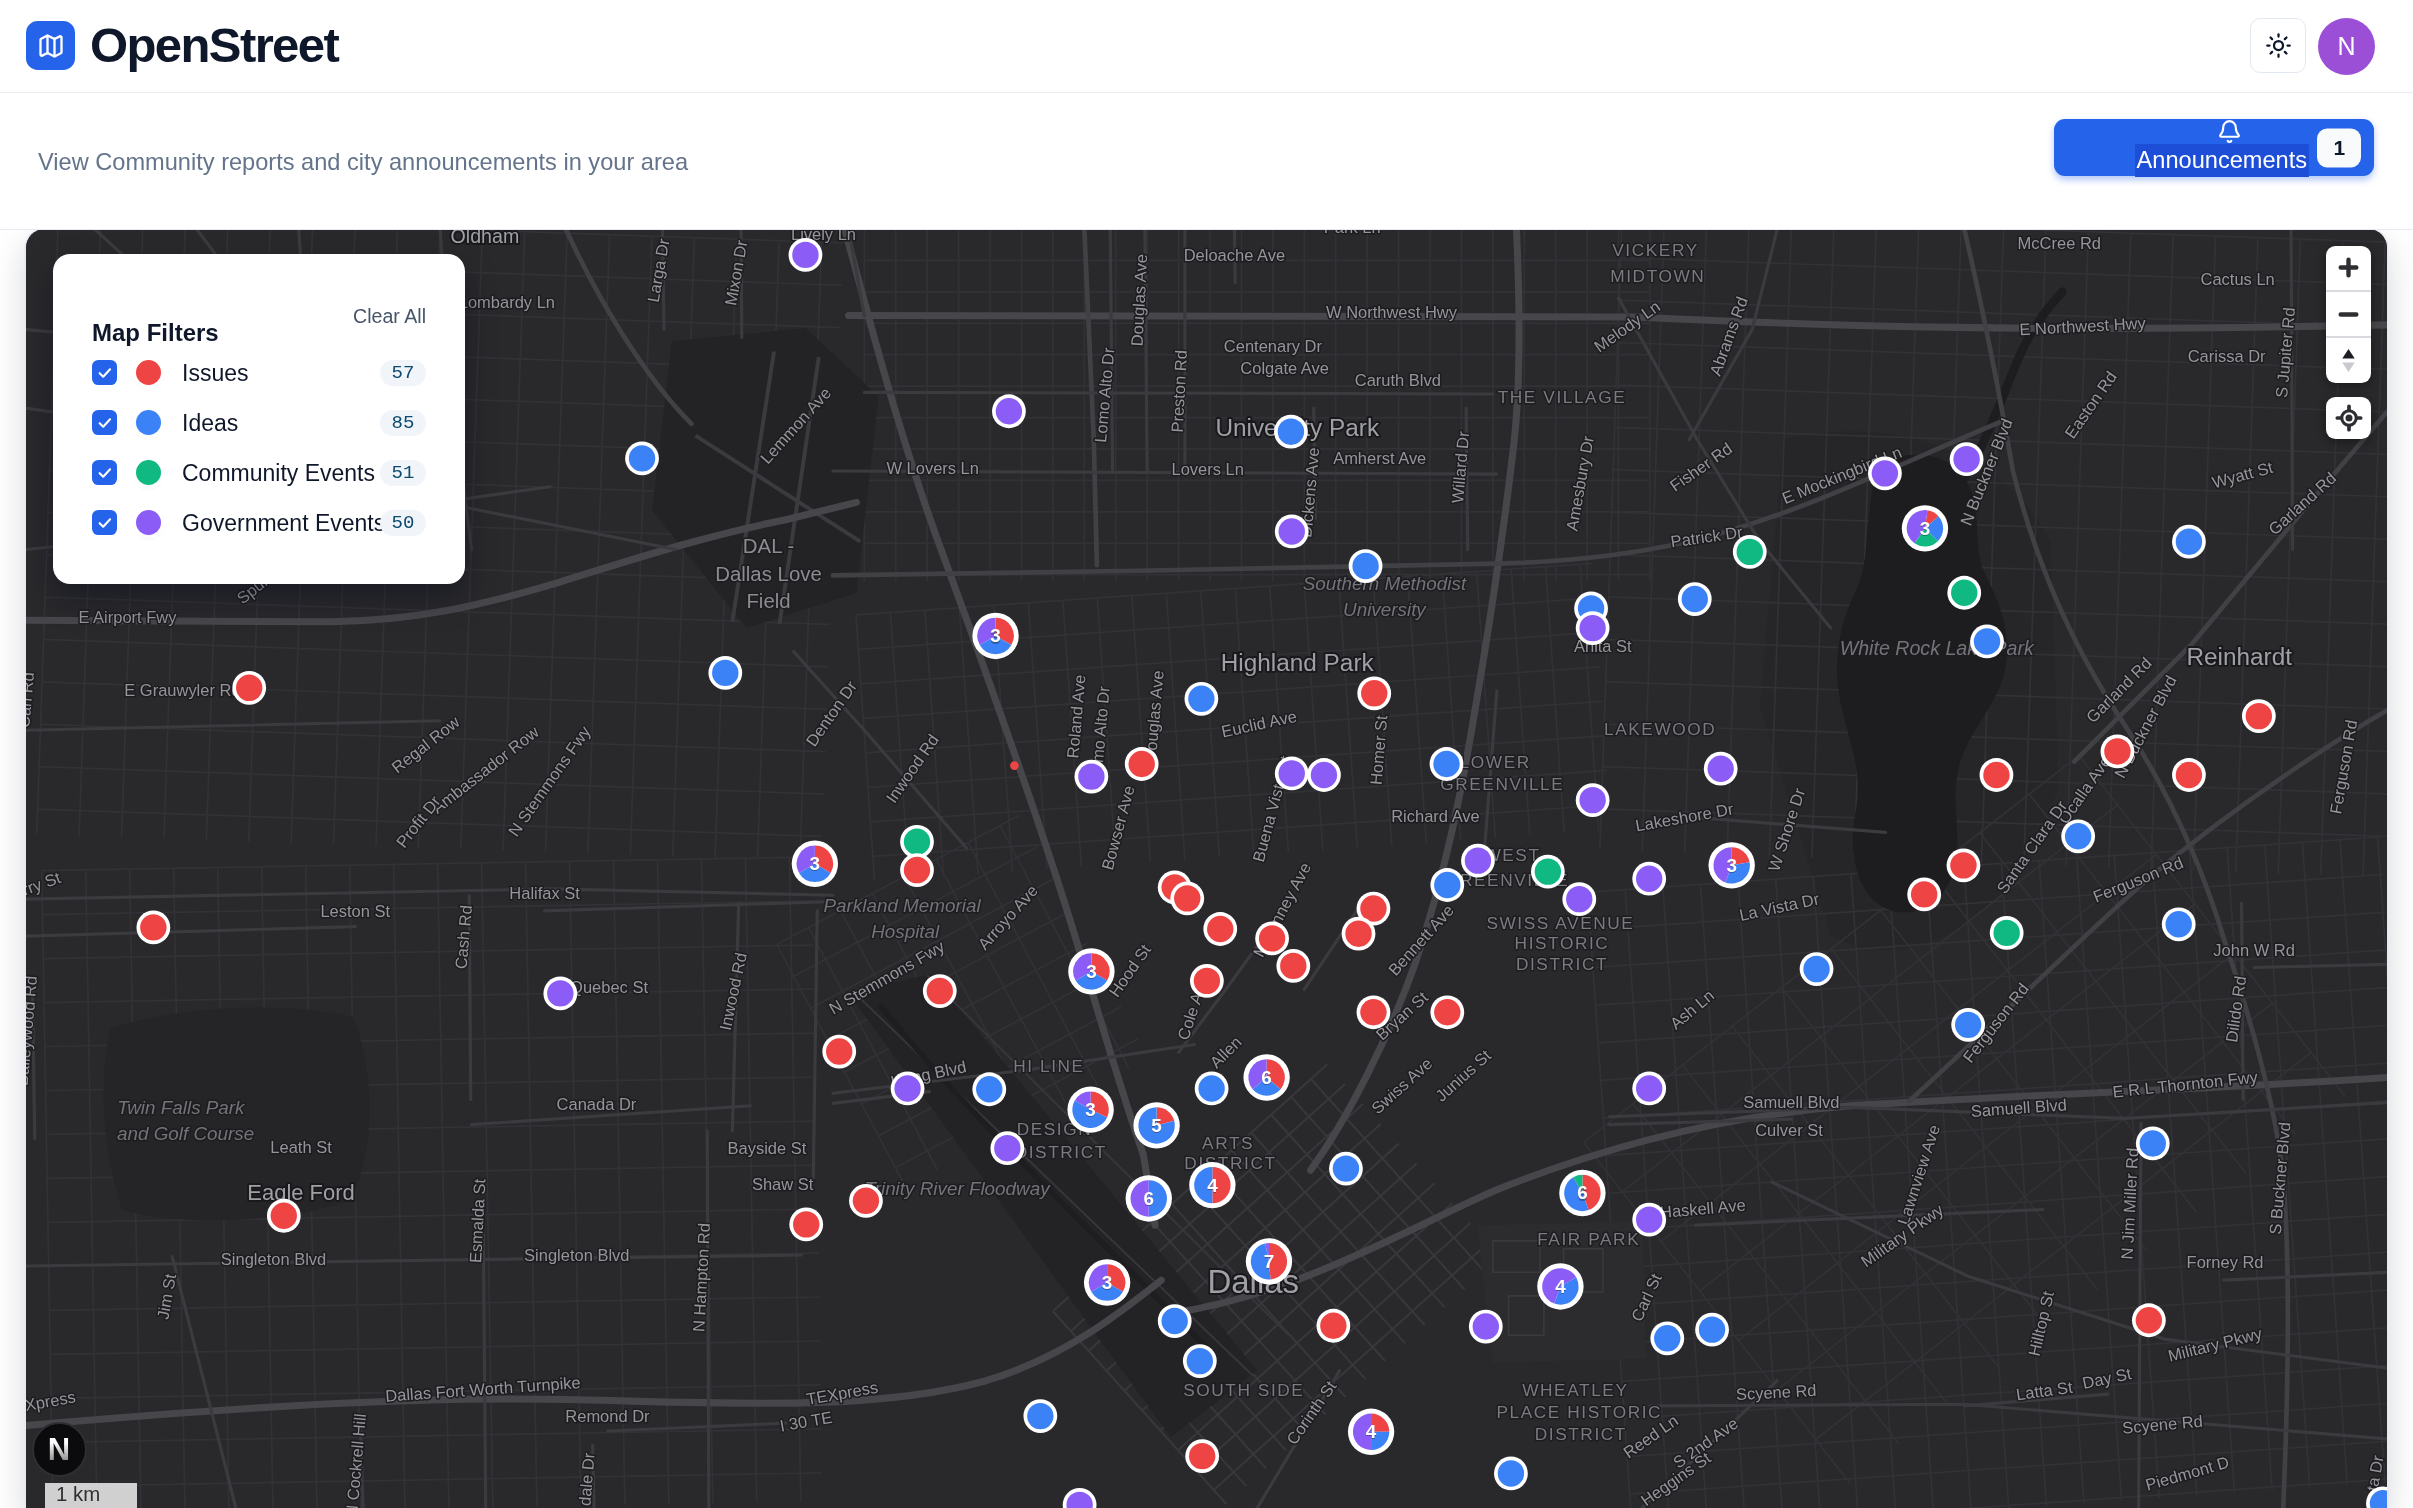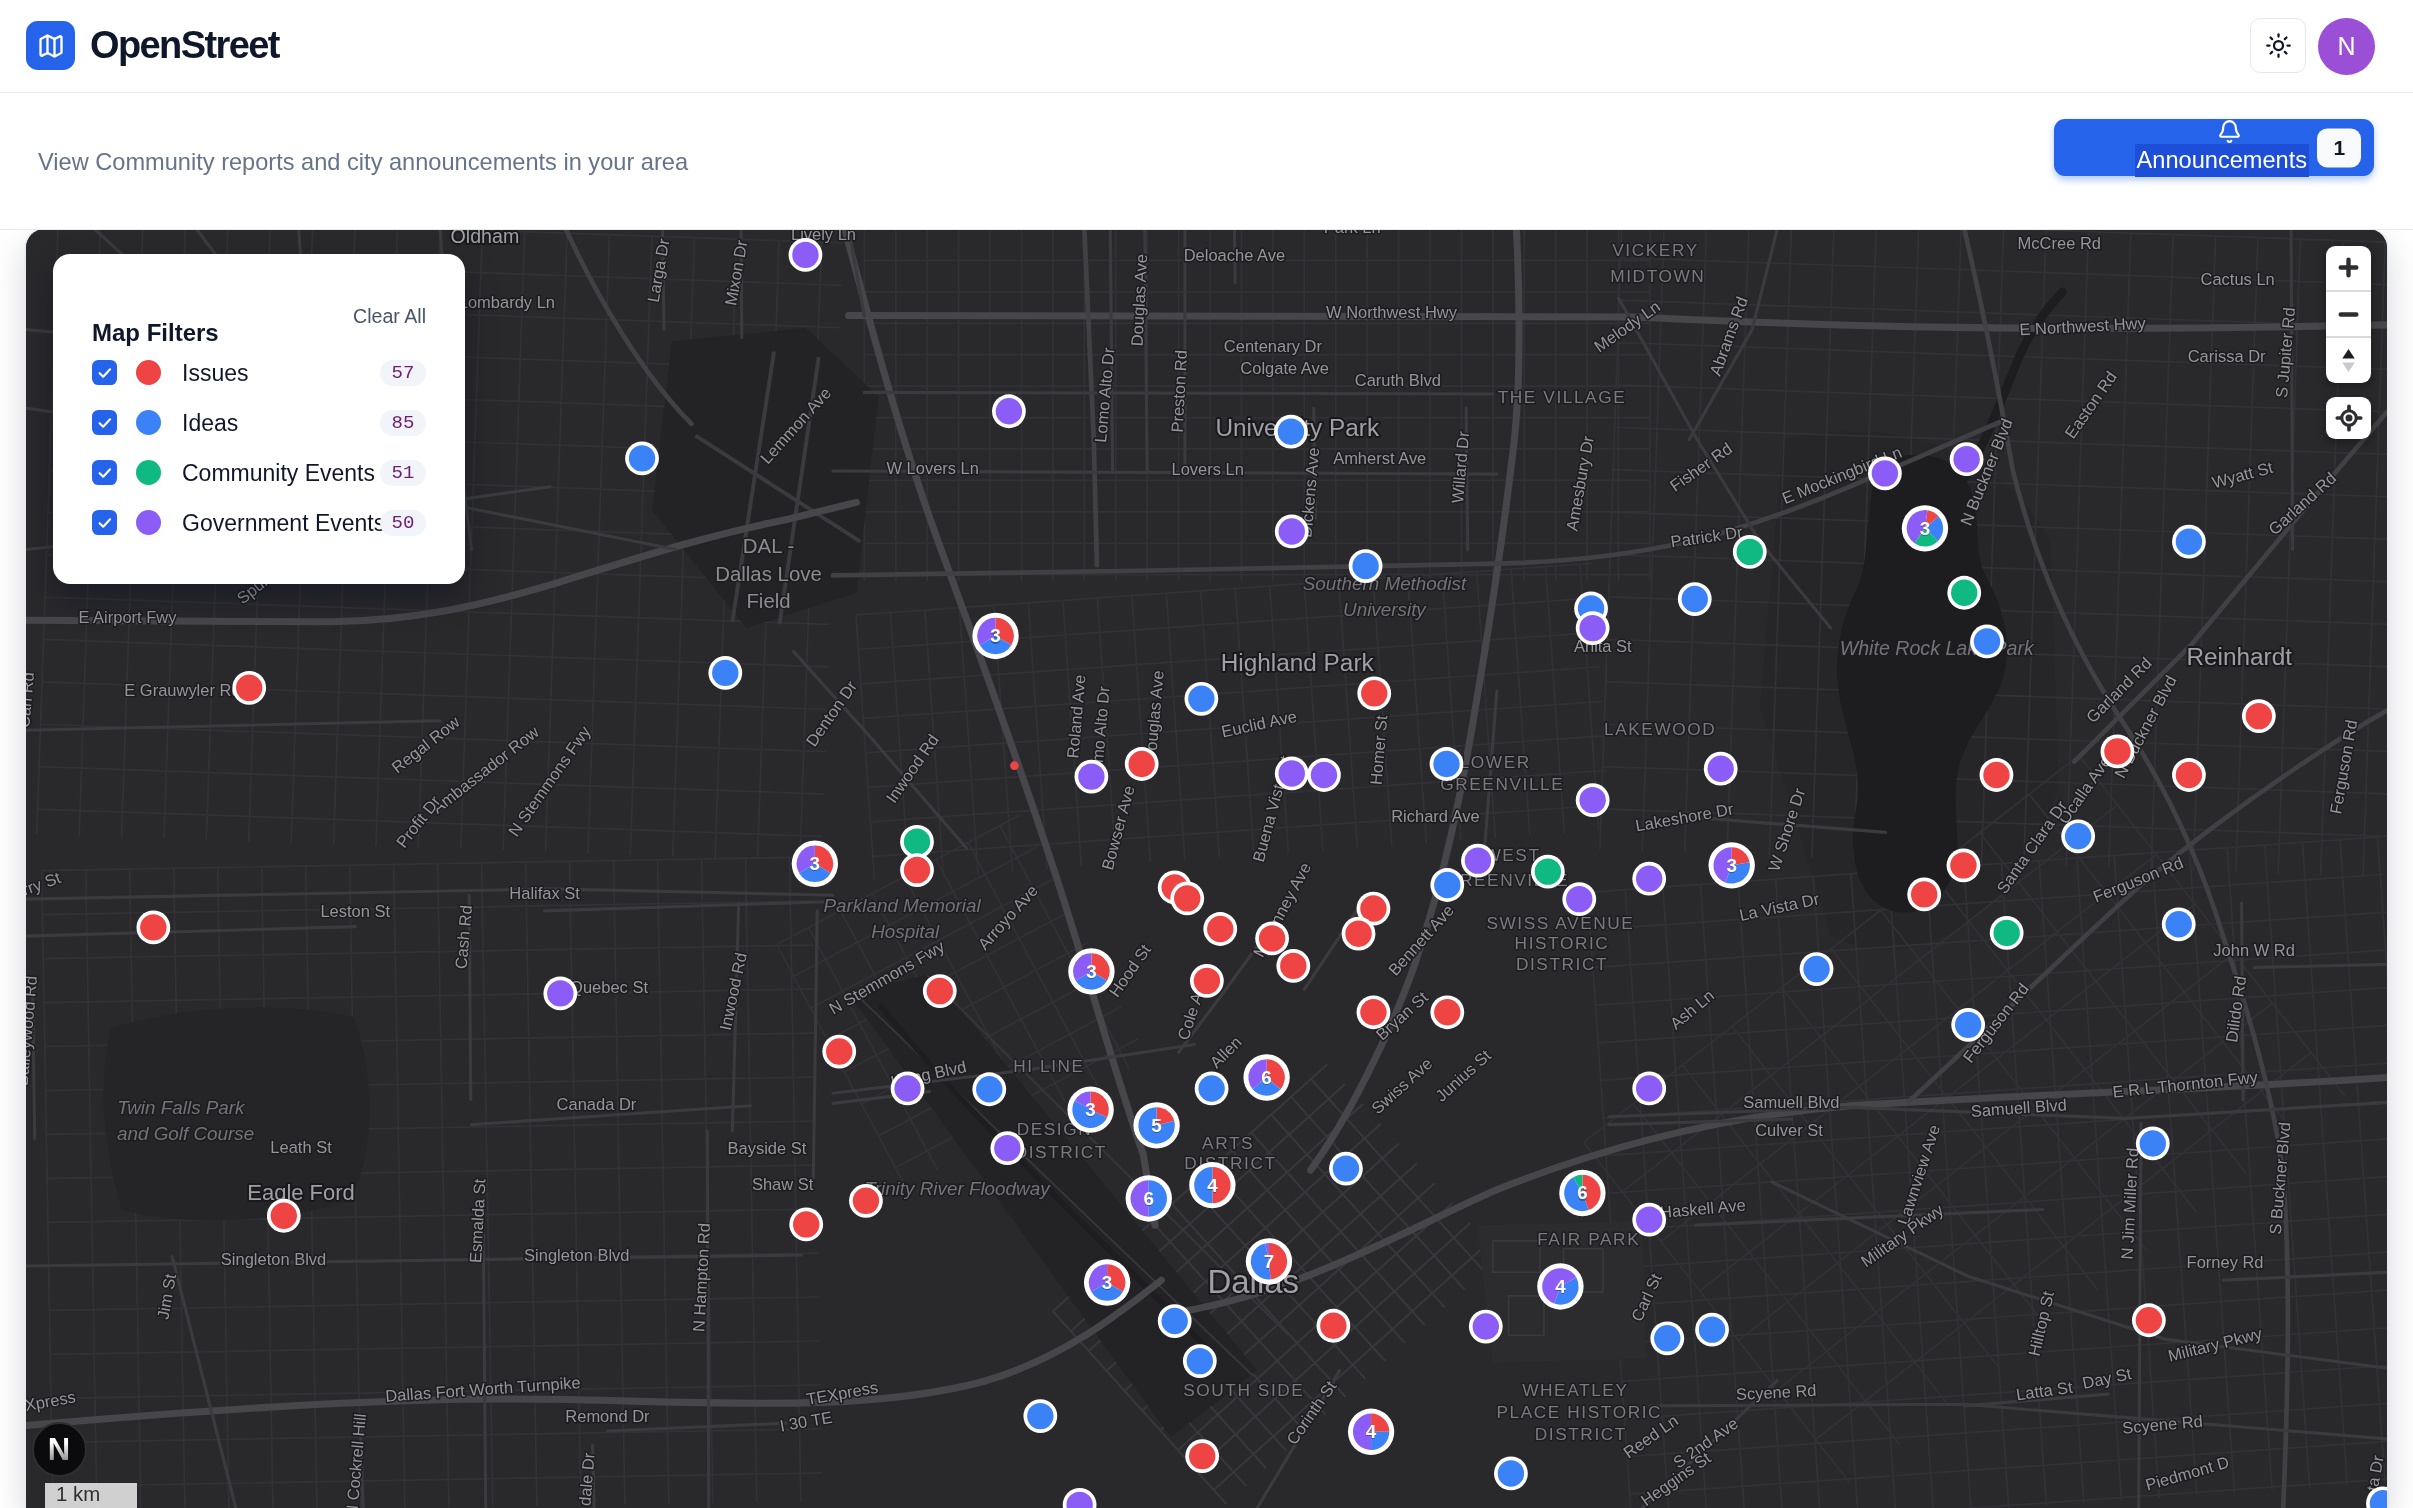--- a/index.html
+++ b/index.html
@@ -1,35 +1,35 @@
 <!DOCTYPE html>
 <html style="font-size:12.6px"><head><meta charset="utf-8">
 <style>
 * { margin:0; padding:0; box-sizing:border-box; }
 html,body { width:2413px; height:1508px; background:#ffffff; font-family:"Liberation Sans",sans-serif; overflow:hidden; }
 header { position:absolute; left:0; top:0; width:2413px; height:93px; background:#fff; border-bottom:1.6px solid #e8ecf1; }
 .logo { position:absolute; left:26px; top:21px; width:49px; height:49px; background:#2563eb; border-radius:11.8px; display:flex; align-items:center; justify-content:center; }
-.title { position:absolute; left:90px; top:50%; transform:translateY(-52%); font-size:38px; font-weight:bold; color:#0f172a; letter-spacing:-1.6px; }
+.title { position:absolute; left:90px; top:50%; transform:translateY(-52%); font-size:49px; font-weight:bold; color:#0f172a; letter-spacing:-1.6px; }
 .themebtn { position:absolute; left:2250px; top:18px; width:56px; height:55px; background:#fff; border:1.6px solid #e2e8f0; border-radius:10.2px; display:flex; align-items:center; justify-content:center; }
 .avatar { position:absolute; left:2318px; top:18px; width:57px; height:57px; border-radius:50%; background:#9b4fd6; color:#fff; font-size:25px; font-weight:500; display:flex; align-items:center; justify-content:center; }
 .subbar { position:absolute; left:0; top:94px; width:2413px; height:136px; background:#fff; border-bottom:0.8px solid #e7ebf1; }
 .subtext { position:absolute; left:38px; top:50%; transform:translateY(-50%); font-size:23.6px; color:#64748b; }
 .annbtn { position:absolute; left:2054px; top:119px; width:320px; height:57px; background:#2563eb; border-radius:11px; display:flex; align-items:center; box-shadow:0 3.1px 7.9px rgba(37,99,235,0.35);flex-direction:column; }
 .annbtn .bell { margin-left:30px; display:flex; }
 .annbtn .atext { margin-left:15.7px; font-size:23.6px; font-weight:500; color:#ffffff; background:#1d4ed8; padding:3.1px 1.6px; }
 .badge { position:absolute; right:12.6px; top:50%; transform:translateY(-50%); width:44px; height:39px; background:#f8fafc; border-radius:10.2px; color:#0f172a; font-size:21px; font-weight:bold; display:flex; align-items:center; justify-content:center; }
 .mapwrap { position:absolute; left:26px; top:229px; width:2361px; height:1279px; border-radius:19px 19px 0 0; overflow:hidden; background:#29292c; box-shadow:0 0 0 1.6px #e4ebf3, 0 14px 35px rgba(15,23,42,0.18); }
 .panel { position:absolute; left:27px; top:25px; width:412px; height:330px; background:#ffffff; border-radius:17.3px; box-shadow:0 14px 31px rgba(2,6,23,0.35); }
 .ptitle { position:absolute; left:39px; top:79px; font-size:24px; font-weight:bold; color:#0f172a; transform:translateY(-50%); }
 .pclear { position:absolute; right:39px; top:62px; font-size:19.6px; color:#475569; transform:translateY(-50%); }
 .frow { position:absolute; left:39px; right:39px; height:0; }
 .cb { position:absolute; left:0; top:-12.6px; width:25px; height:25px; background:#2563eb; border-radius:6.3px; display:flex; align-items:center; justify-content:center; }
 .dot { position:absolute; left:44px; top:-12.6px; width:25px; height:25px; border-radius:50%; box-shadow:0 0 0 3.9px rgba(255,255,255,0.9), 0 1.6px 4.7px rgba(0,0,0,0.25); }
 .flab { position:absolute; left:82px; top:-13.4px; font-size:23px; color:#0f172a;margin-left:8px; }
-.fcount { position:absolute; right:0; top:-12.6px; min-width:46px; height:26px; background:#f1f5f9; border-radius:13.4px; color:#701a75; font-size:19px; font-family:"Liberation Mono",monospace; display:flex; align-items:center; justify-content:center; }
+.fcount { position:absolute; right:0; top:-12.6px; min-width:46px; height:26px; background:#f1f5f9; border-radius:13.4px; color:#0c4a6e; font-size:19px; font-family:"Liberation Mono",monospace; display:flex; align-items:center; justify-content:center; }
 .zstack { position:absolute; left:2300px; top:16.5px; width:45px; height:137px; background:#fff; border-radius:9.4px; box-shadow:0 3.1px 9.4px rgba(0,0,0,0.35); display:flex; flex-direction:column; }
 .zbtn { flex:1; display:flex; align-items:center; justify-content:center; color:#2f2f33; }
 .zdiv { height:1.2px; background:#d9d9de; margin:0 0px; }
 .locbtn { position:absolute; left:2300px; top:168px; width:45px; height:42px; background:#fff; border-radius:9.4px; box-shadow:0 3.1px 9.4px rgba(0,0,0,0.35); display:flex; align-items:center; justify-content:center; }
 .compass { position:absolute; left:5.5px; top:1193px; width:55px; height:55px; border-radius:50%; background:#0b0b0d; border:2.4px solid #2e2e33; display:flex; align-items:center; justify-content:center; }
 .compass span { font-size:31px; font-weight:bold; background:linear-gradient(180deg,#ffffff 30%,#777 90%); -webkit-background-clip:text; background-clip:text; color:transparent; }
 .scale { position:absolute; left:19px; top:1254px; width:92px; height:29px; background:rgba(255,255,255,0.78); color:#2f2f33; font-size:20.4px; padding-left:11px; }
 </style></head>
 <body>
 <div class="mapwrap">

